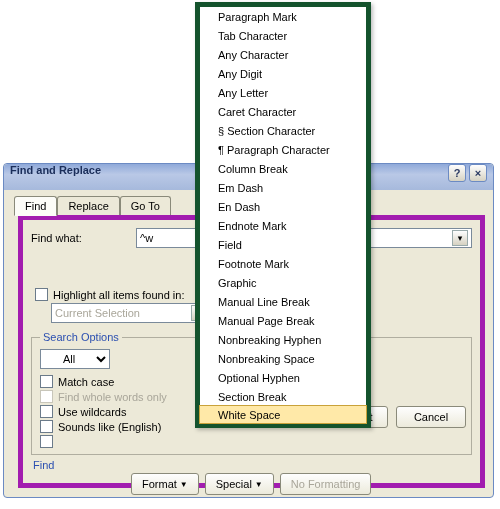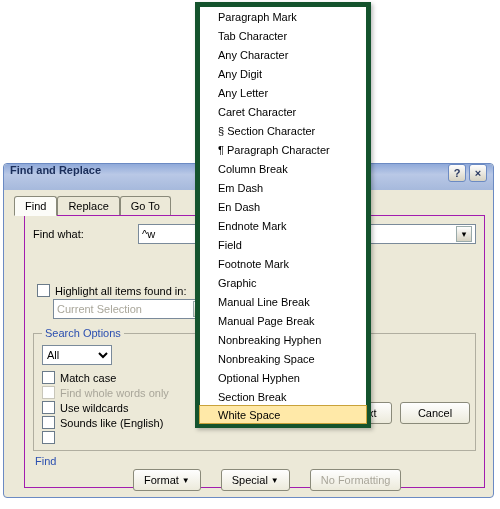--- a/index.html
+++ b/index.html
@@ -62,22 +62,22 @@
     background:#ece9d8;
     border-radius:3px 3px 0 0;
     cursor:pointer;
   }
   .tab.active {
     background:#fcfcf8;
     border-bottom:1px solid #fcfcf8;
     position:relative; z-index:2;
   }
   .panel {
-    border:1px solid #a21caf;
-    margin:0 8px 8px 20px;
+    border:5px solid #a21caf;
+    margin:0 8px 8px 14px;
     background:#ece9d8;
     position:relative;
     top:-1px;
     padding:8px;
     height: calc(100% - 60px);
   }
 
   .row { display:flex; align-items:center; margin-bottom:6px; }
   .label { width:105px; }
   .textfield {
@@ -96,25 +96,25 @@
     font-size:9px;
   }
 
   .checkbox-row { display:flex; align-items:center; margin:2px 0 2px 0; }
   .chk { width:13px; height:13px; border:1px solid #71a; border-color:#6b7b8a; background:#fff; margin-right:5px; }
 
   fieldset { border:1px solid #b0aea0; margin:0; padding:6px 8px 4px 8px; }
   legend { color:#2b4fb0; padding:0 3px; }
 
   .disabled { color:#a9a69a; }
-  select.small-dd { height:20px; border:1px solid #7a8a9a; font:inherit; background:#fff; }
+  select.small-dd { height:20px; border:1px solid #7a8a9a; font:inherit; background:#fff;text-align:center; }
 
   .find-label { color:#2b4fb0; margin:4px 0 2px 2px; }
 
-  .btn-row { display:flex; justify-content:flex-start; gap:20px; padding-left:100px; }
+  .btn-row { display:flex; justify-content:flex-start; gap:6px; padding-left:100px; }
   .btn {
     border:1px solid #8a8a7a;
     background:linear-gradient(#fefefe,#eceadb);
     padding:2px 10px;
     height:22px;
     border-radius:3px;
     display:inline-flex; align-items:center; gap:3px;
     cursor:pointer;
   }
   .btn.disabled { color:#a9a69a; }

